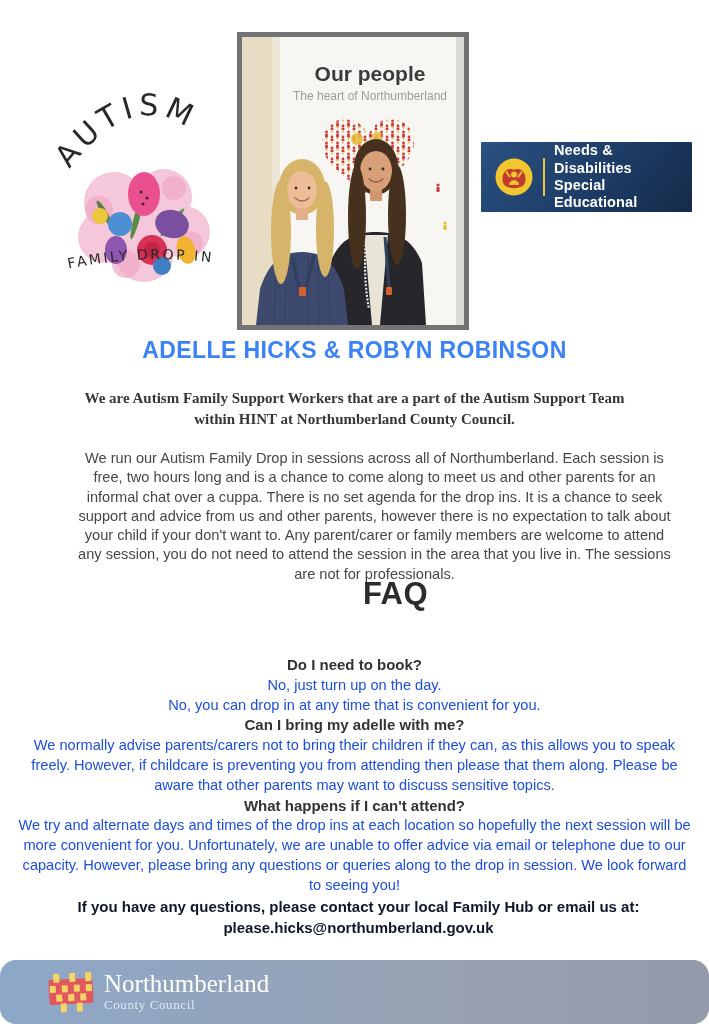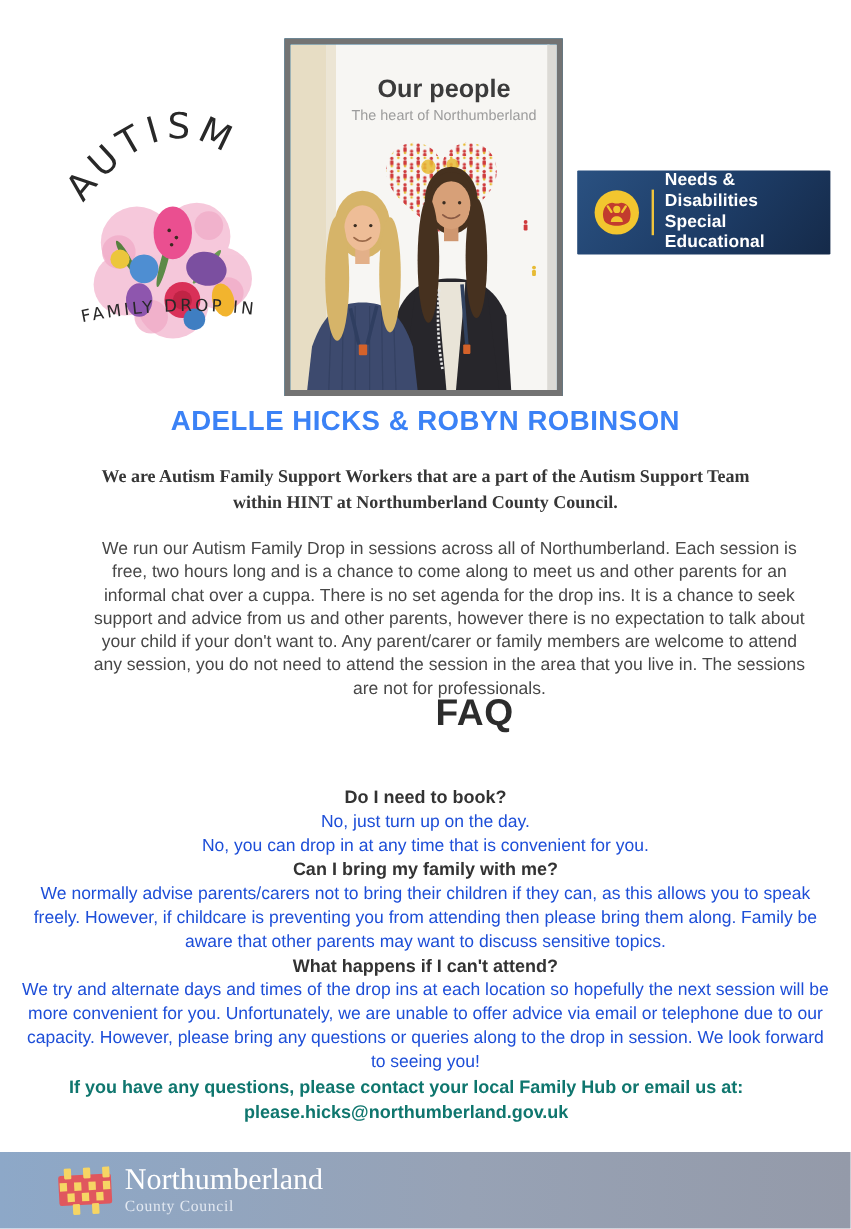--- a/index.html
+++ b/index.html
@@ -27,28 +27,28 @@
   .intro{position:absolute;top:388px;left:74px;width:561px;text-align:center;
          font-size:15px;font-weight:bold;color:#363636;line-height:1.4;font-family:Liberation Serif, serif;}
   .about{position:absolute;top:449px;left:54px;width:601px;text-align:center;
          font-size:14.6px;color:#474747;line-height:1.32;margin-left:20px;}
   .faq-h{position:absolute;top:576px;left:0;width:709px;text-align:center;
          font-size:31px;font-weight:bold;color:#2c2c2c;letter-spacing:.5px;padding-left:41px;}
   .faq{position:absolute;top:618px;left:17px;width:675px;text-align:center;margin-top:37px;}
   .faq p{margin:0;}
   .faq .q{font-size:15px;font-weight:bold;color:#333333;line-height:1.38;}
   .faq .a{font-size:14.6px;color:#1d4ed8;line-height:1.36;}
-  .contact{position:absolute;top:896px;left:24px;width:629px;text-align:center;
-           font-size:15px;font-weight:bold;color:#0f766e;line-height:1.4;}
+  .contact{position:absolute;top:896px;left:44px;width:629px;text-align:center;
+           font-size:15px;font-weight:bold;color:#0f172a;line-height:1.4;}
   .contact p{margin:0;}
 
   
   .footerband{position:absolute;left:0;bottom:0;width:709px;height:64px;
               background:linear-gradient(90deg,#8da8c8 0%,#97a2b5 55%,#949aa9 100%);
-              display:flex;align-items:center;}
+              display:flex;align-items:center;border-radius:16px;}
   .footerband .flag{margin-left:46px;flex:none;}
   .f-text{margin-left:8px;}
   .f-name{font-family:"Liberation Serif",serif;color:#ffffff;font-size:25px;line-height:1.05;}
   .f-sub{font-family:"Liberation Serif",serif;color:#e2e8f1;font-size:13px;letter-spacing:.6px;}
 </style>
 </head>
 <body>
 
 <div class="page">
 
@@ -215,22 +215,22 @@
 
   <div class="title">ADELLE HICKS &amp; ROBYN ROBINSON</div>
   <div class="intro">We are Autism Family Support Workers that are a part of the Autism Support Team within HINT at Northumberland County Council.</div>
   <div class="about">We run our Autism Family Drop in sessions across all of Northumberland. Each session is free, two hours long and is a chance to come along to meet us and other parents for an informal chat over a cuppa. There is no set agenda for the drop ins. It is a chance to seek support and advice from us and other parents, however there is no expectation to talk about your child if your don't want to. Any parent/carer or family members are welcome to attend any session, you do not need to attend the session in the area that you live in. The sessions are not for professionals.</div>
 
   <div class="faq-h">FAQ</div>
   <div class="faq">
     <p class="q">Do I need to book?</p>
     <p class="a">No, just turn up on the day.</p>
     <p class="a">No, you can drop in at any time that is convenient for you.</p>
-    <p class="q">Can I bring my family with me?</p>
-    <p class="a">We normally advise parents/carers not to bring their children if they can, as this allows you to speak freely. However, if childcare is preventing you from attending then please bring them along. Family be aware that other parents may want to discuss sensitive topics.</p>
+    <p class="q">Can I bring my adelle with me?</p>
+    <p class="a">We normally advise parents/carers not to bring their children if they can, as this allows you to speak freely. However, if childcare is preventing you from attending then please that them along. Please be aware that other parents may want to discuss sensitive topics.</p>
     <p class="q">What happens if I can't attend?</p>
     <p class="a">We try and alternate days and times of the drop ins at each location so hopefully the next session will be more convenient for you. Unfortunately, we are unable to offer advice via email or telephone due to our capacity. However, please bring any questions or queries along to the drop in session. We look forward to seeing you!</p>
   </div>
 
   <div class="contact">
     <p>If you have any questions, please contact your local Family Hub or email us at:</p>
     <p>please.hicks@northumberland.gov.uk</p>
   </div>
 
   <div class="footerband">

